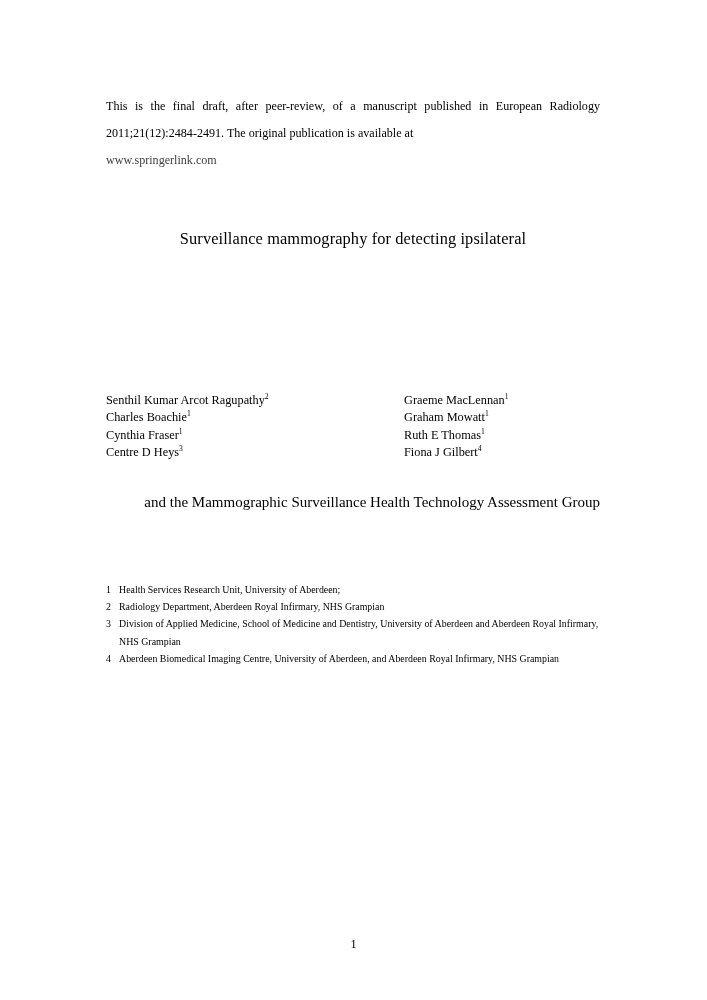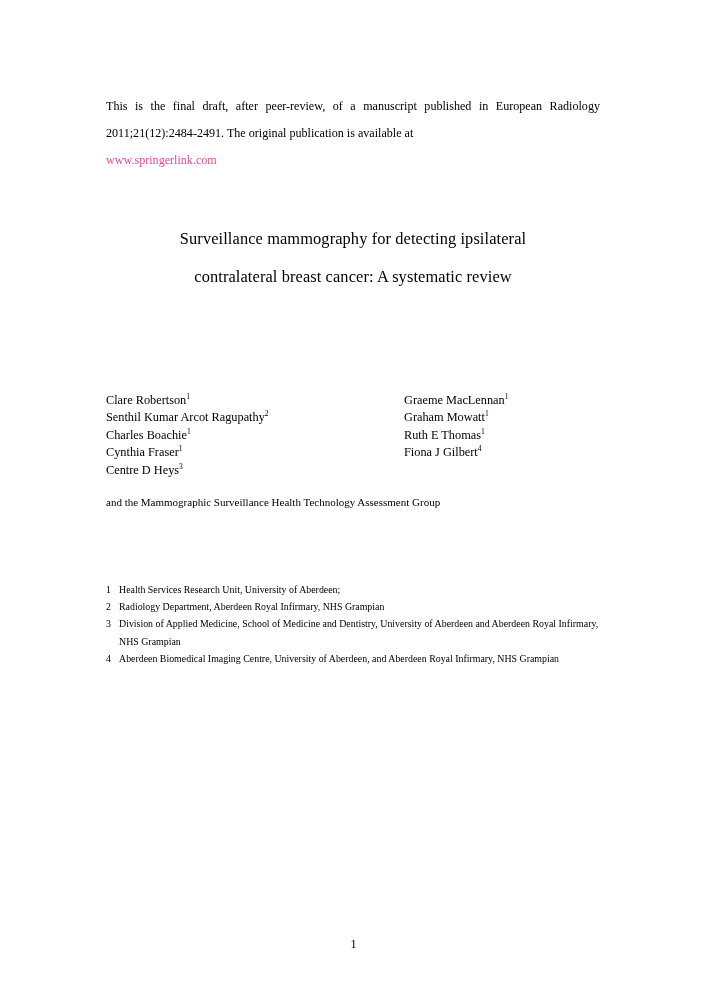--- a/index.html
+++ b/index.html
@@ -44,21 +44,21 @@
     text-justify: inter-word;
   }
 
   .header-note .linkline {
     display: block;
     text-align: left;
   }
 
   a.ext-link,
   .ext-link {
-    color: #ec4899;
+    color: #404040;
     text-decoration: none;
   }
 
   
   .doc-title {
     position: absolute;
     top: 196px;
     left: 0;
     width: 494px;
     text-align: center;
@@ -101,22 +101,23 @@
     vertical-align: super;
     line-height: 0;
   }
 
   
   .group-line {
     position: absolute;
     top: 481px;
     left: 0;
     width: 494px;
-    font-size: 11px;
+    font-size: 15px;
     line-height: 17px;
+    text-align: right;
   }
 
   
   .affiliations {
     position: absolute;
     top: 568px;
     left: 0;
     width: 494px;
     font-size: 9.9px;
     line-height: 17.2px;
@@ -156,27 +157,25 @@
 
   <div class="content">
 
     <div class="header-note">
       <span>This is the final draft, after peer-review, of a manuscript published in European Radiology 2011;21(12):2484-2491. The original publication is available at</span>
       <span class="linkline"><a class="ext-link" href="#">www.springerlink.com</a></span>
     </div>
 
     <h1 class="doc-title">
       <span class="tline">Surveillance mammography for detecting ipsilateral</span>
-      <span class="tline">contralateral breast cancer: A systematic review</span>
     </h1>
 
     <div class="authors">
 
       <div class="author-col left">
-        <span class="author-name"><span>Clare Robertson</span><sup>1</sup></span>
         <span class="author-name"><span>Senthil Kumar Arcot Ragupathy</span><sup>2</sup></span>
         <span class="author-name"><span>Charles Boachie</span><sup>1</sup></span>
         <span class="author-name"><span>Cynthia Fraser</span><sup>1</sup></span>
         <span class="author-name"><span>Centre D Heys</span><sup>3</sup></span>
       </div>
 
       <div class="author-col right">
         <span class="author-name"><span>Graeme MacLennan</span><sup>1</sup></span>
         <span class="author-name"><span>Graham Mowatt</span><sup>1</sup></span>
         <span class="author-name"><span>Ruth E Thomas</span><sup>1</sup></span>

